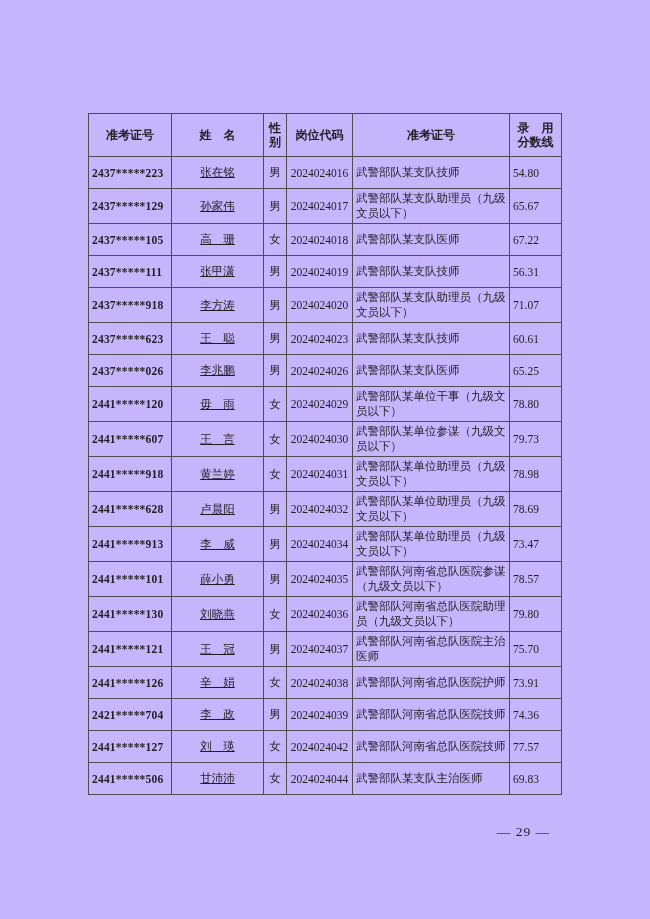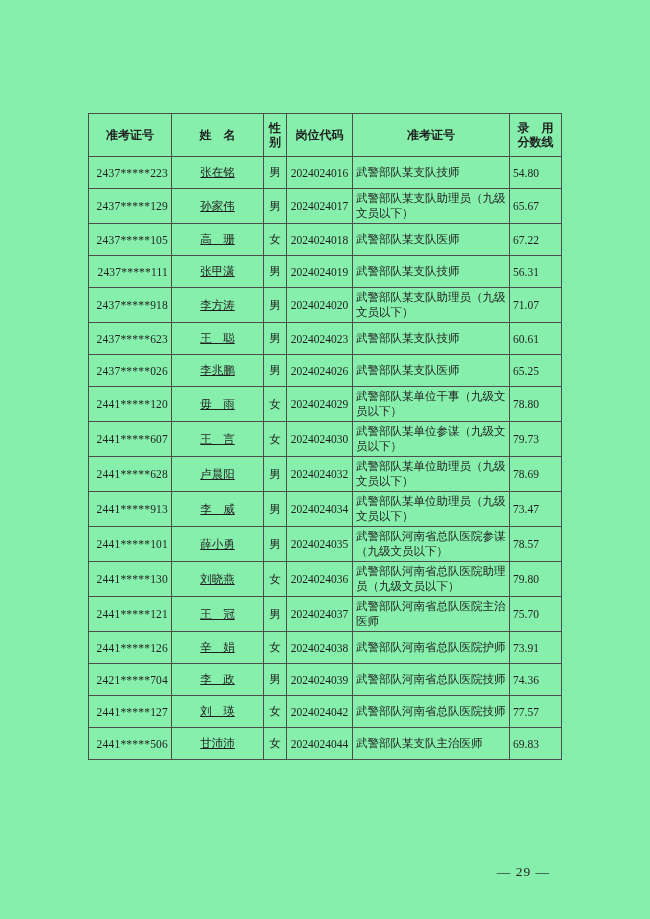--- a/index.html
+++ b/index.html
@@ -5,21 +5,21 @@
   html, body {
     margin: 0;
     padding: 0;
     background: #ffffff;
     font-family: "Liberation Serif", "DejaVu Serif", serif;
   }
   .page {
     position: relative;
     width: 650px;
     height: 919px;
-    background: #86efac;
+    background: #c4b5fd;
     color: #1f1f1f;
     overflow: hidden;
   }
   table.score-table {
     position: absolute;
     left: 88px;
     top: 113px;
     width: 473px;
     border-collapse: collapse;
     table-layout: fixed;
@@ -41,37 +41,36 @@
     text-align: center;
     line-height: 15px;
   }
   col.c-ticket   { width: 83px; }
   col.c-name     { width: 92px; }
   col.c-gender   { width: 23px; }
   col.c-code     { width: 66px; }
   col.c-position { width: 157px; }
   col.c-score    { width: 52px; }
 
-  td.cell-ticket   { text-align: right; height: 27px; letter-spacing: 0.2px; }
+  td.cell-ticket   { text-align: left; height: 27px; letter-spacing: 0.2px; font-weight: bold; }
   td.cell-name     { text-align: center; text-decoration: underline; }
   td.cell-gender   { text-align: center; }
   td.cell-code     { text-align: center; font-size: 11px; }
   td.cell-position { text-align: left; padding: 3px 6px; line-height: 15px; font-size: 11.5px; }
   td.cell-score    { text-align: left; }
 
   th .stack-line { display: block; line-height: 14px; }
 
   .page-footer {
     position: absolute;
     top: 824px;
     right: 100px;
     font-size: 13.5px;
     color: #1f1f1f;
     letter-spacing: 1px;
-    margin-top: 40px;
   }
 </style>
 </head>
 <body>
 
 <div class="page">
 
   <table class="score-table">
     <colgroup>
       <col class="c-ticket">
@@ -164,20 +163,28 @@
         </tr>
         <tr>
           <td class="cell-ticket">2441*****607</td>
           <td class="cell-name">王　言</td>
           <td class="cell-gender">女</td>
           <td class="cell-code">2024024030</td>
           <td class="cell-position">武警部队某单位参谋（九级文员以下）</td>
           <td class="cell-score">79.73</td>
         </tr>
         <tr>
+          <td class="cell-ticket">2441*****918</td>
+          <td class="cell-name">黄兰婷</td>
+          <td class="cell-gender">女</td>
+          <td class="cell-code">2024024031</td>
+          <td class="cell-position">武警部队某单位助理员（九级文员以下）</td>
+          <td class="cell-score">78.98</td>
+        </tr>
+        <tr>
           <td class="cell-ticket">2441*****628</td>
           <td class="cell-name">卢晨阳</td>
           <td class="cell-gender">男</td>
           <td class="cell-code">2024024032</td>
           <td class="cell-position">武警部队某单位助理员（九级文员以下）</td>
           <td class="cell-score">78.69</td>
         </tr>
         <tr>
           <td class="cell-ticket">2441*****913</td>
           <td class="cell-name">李　威</td>

